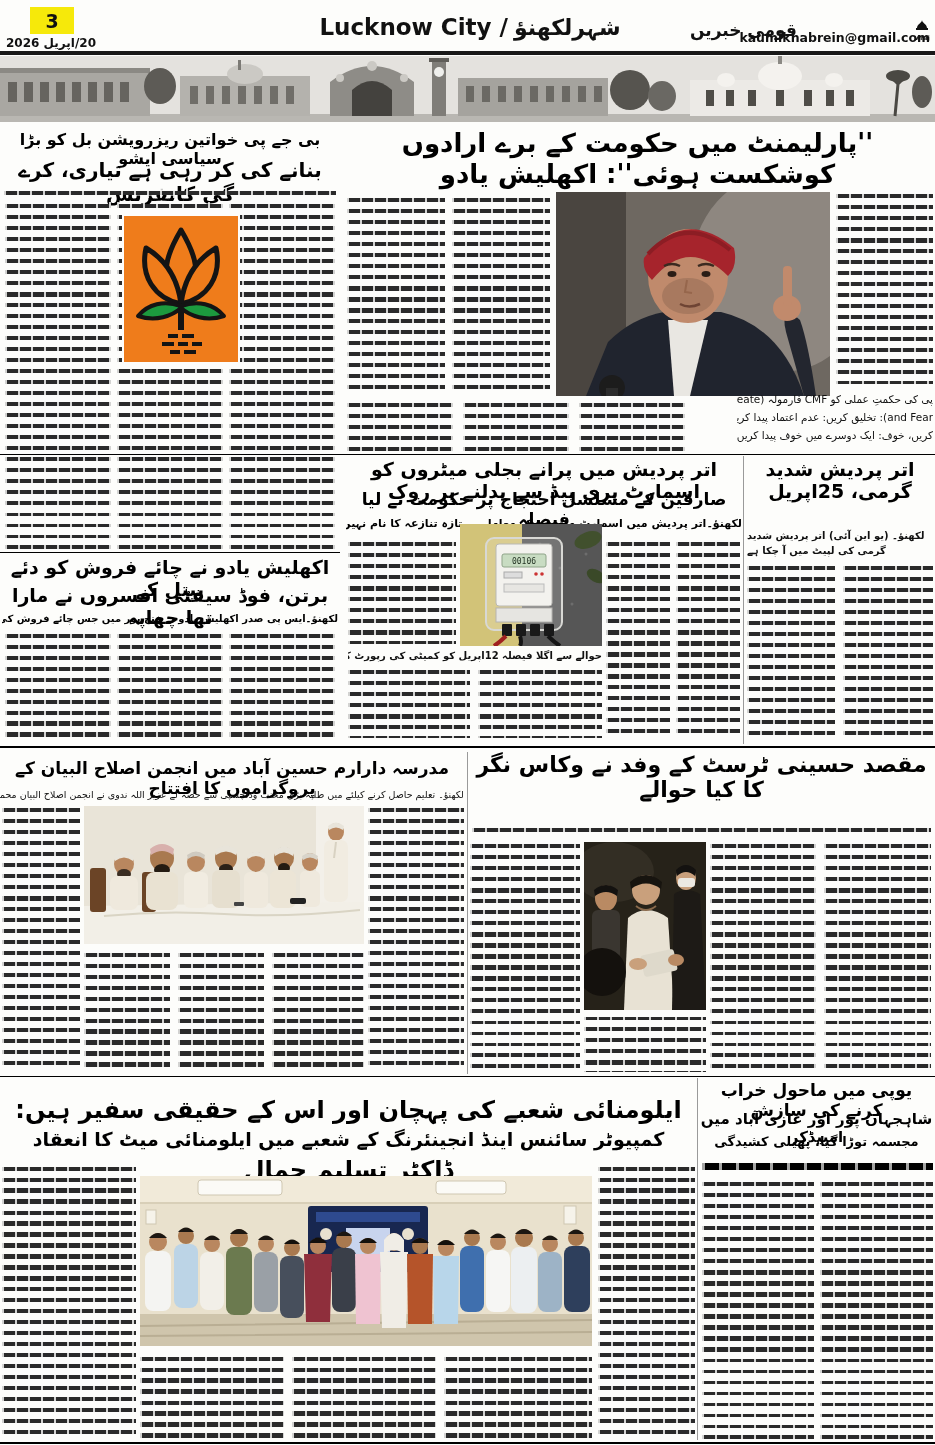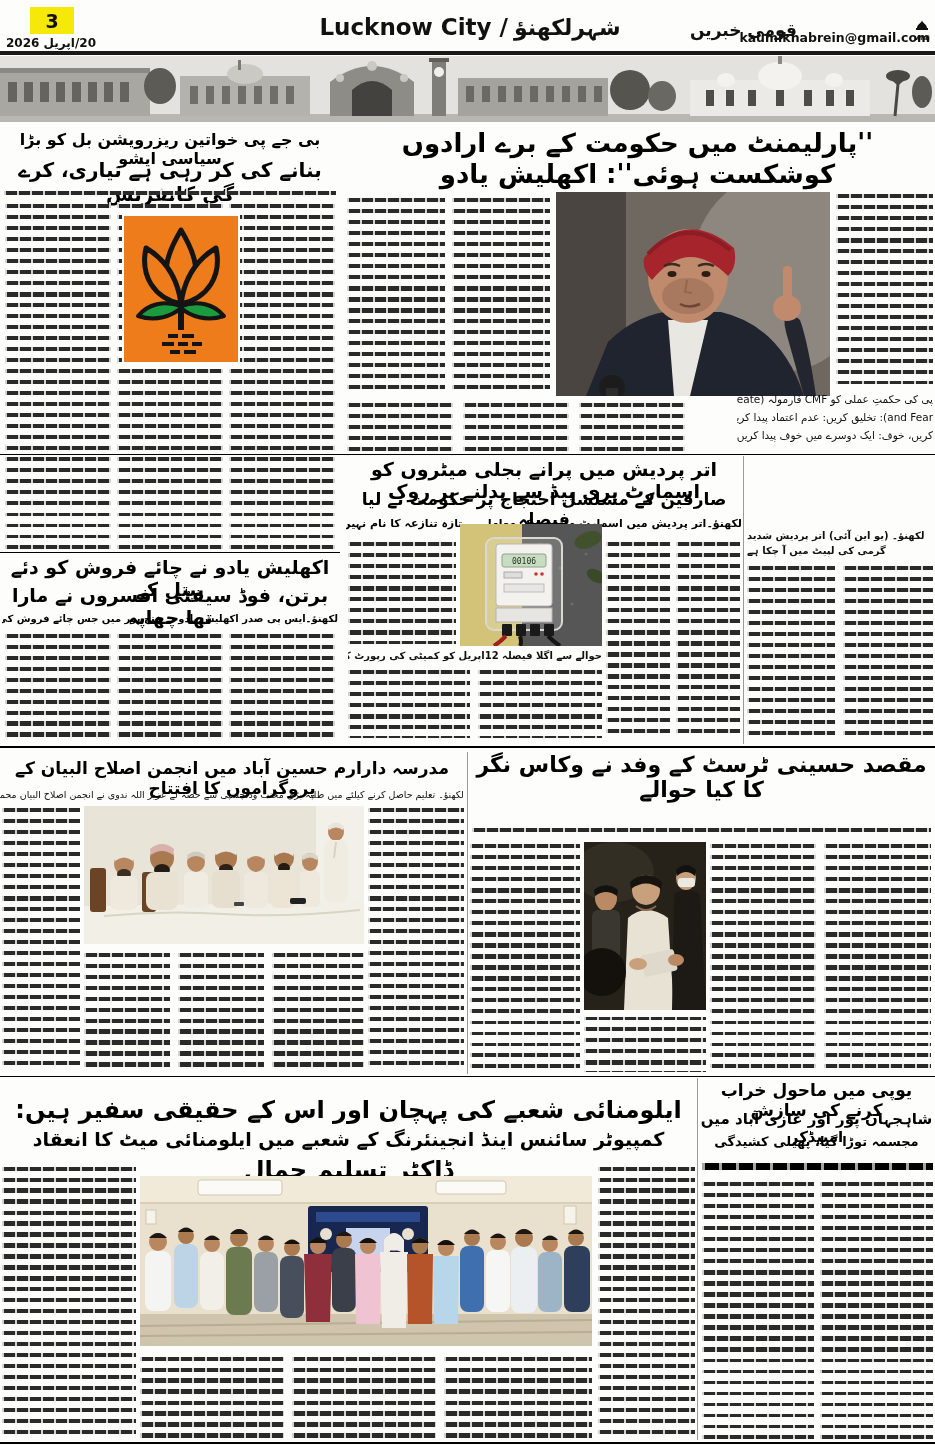--- a/index.html
+++ b/index.html
@@ -238,20 +238,21 @@
       <path d="M88 112 Q94 118 100 122" stroke="#151515" stroke-width="4" fill="none"></path>
     </svg>
   </div>
   <div class="abs sim" style="left:606px;top:540px;width:64px;height:198px;"></div>
   <div class="abs sim" style="left:676px;top:540px;width:64px;height:198px;"></div>
   <div class="abs ur nowrap" style="left:348px;top:650px;width:254px;height:14px;font-size:10px;font-weight:bold;">حوالے سے اگلا فیصلہ 12اپریل کو کمیٹی کی رپورٹ کے بعد کیا جائے گا۔</div>
   <div class="abs sim" style="left:348px;top:668px;width:122px;height:70px;"></div>
   <div class="abs sim" style="left:478px;top:668px;width:124px;height:70px;"></div>
 
   <div class="abs vrule" style="left:743px;top:456px;width:1px;height:288px;"></div>
+  <div class="abs hl" style="left:747px;top:458px;width:186px;height:30px;font-size:19px;">اتر پردیش شدید گرمی، 25اپریل</div>
   <div class="abs ur" style="left:747px;top:528px;width:186px;height:32px;font-size:10px;font-weight:bold;text-align:left;line-height:15px;">لکھنؤ۔ (یو این آئی) اتر پردیش شدید گرمی کی لپیٹ میں آ چکا ہے</div>
   <div class="abs sim" style="left:747px;top:564px;width:88px;height:176px;"></div>
   <div class="abs sim" style="left:843px;top:564px;width:90px;height:176px;"></div>
 
   <div class="abs rule" style="left:0;top:552px;width:340px;height:1px;"></div>
   <div class="abs hl" style="left:2px;top:556px;width:336px;height:26px;font-size:19px;">اکھلیش یادو نے چائے فروش کو دئے پیتل کے</div>
   <div class="abs hl" style="left:2px;top:584px;width:336px;height:26px;font-size:19px;">برتن، فوڈ سیفٹی افسروں نے مارا تھا چھاپہ</div>
   <div class="abs small-lead nowrap" style="left:2px;top:613px;width:336px;height:14px;font-size:10px;">لکھنؤ۔ایس پی صدر اکھلیش یادو نے فتح پور میں جس چائے فروش کی دکان پر چائے پی تھی اسے آج چائے بنانے کے لئے پیتل کے برتن</div>
   <div class="abs sim" style="left:229px;top:631px;width:106px;height:110px;"></div>
   <div class="abs sim" style="left:117px;top:631px;width:106px;height:110px;"></div>

